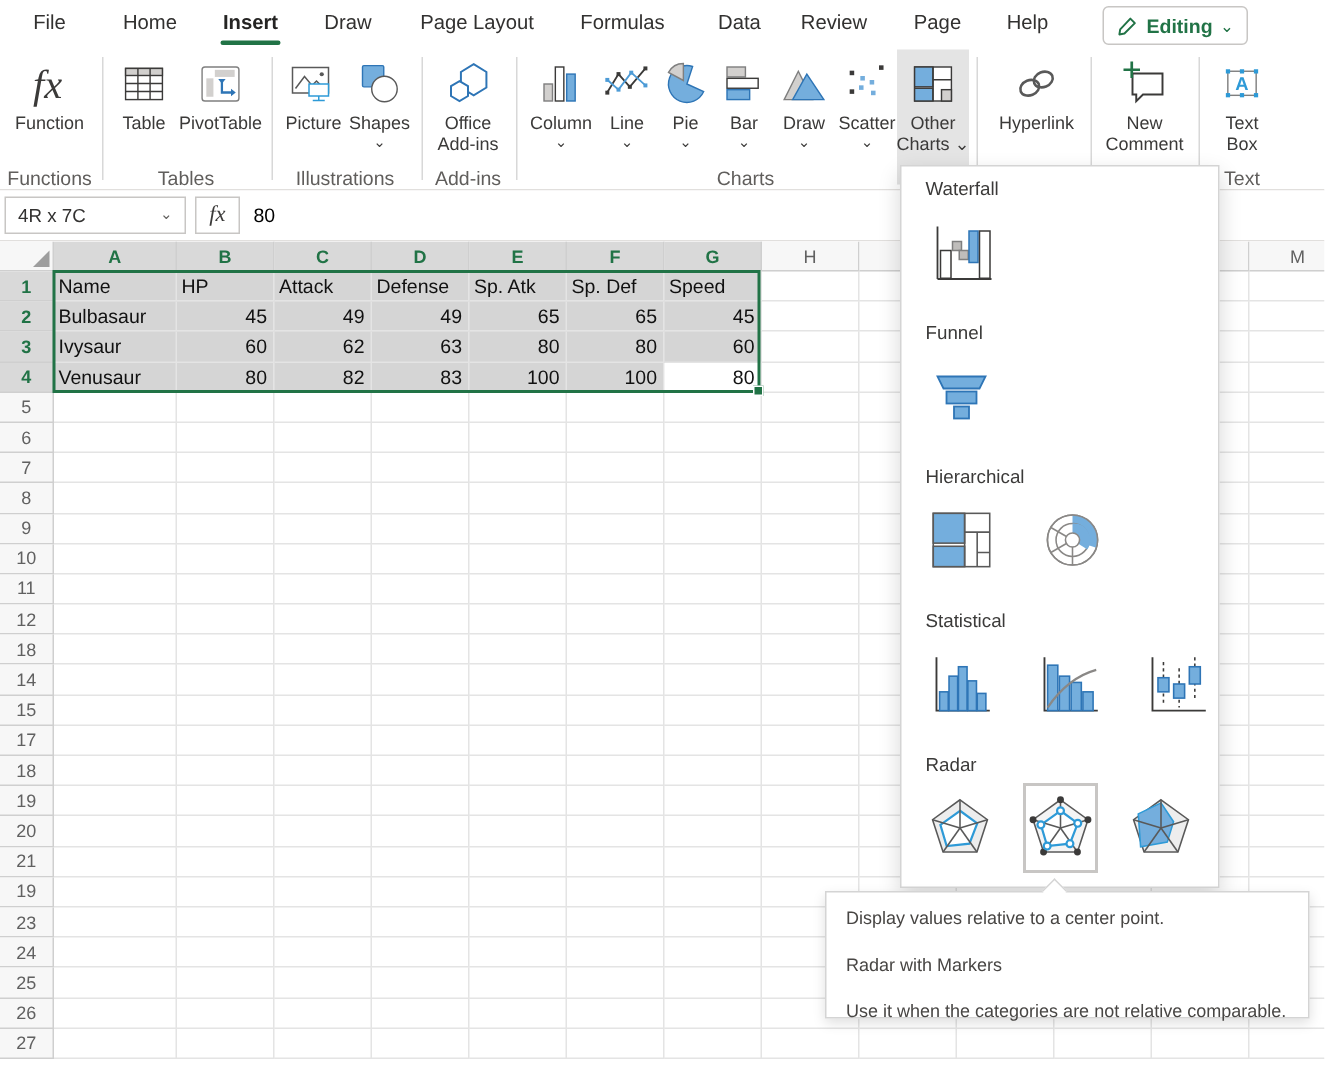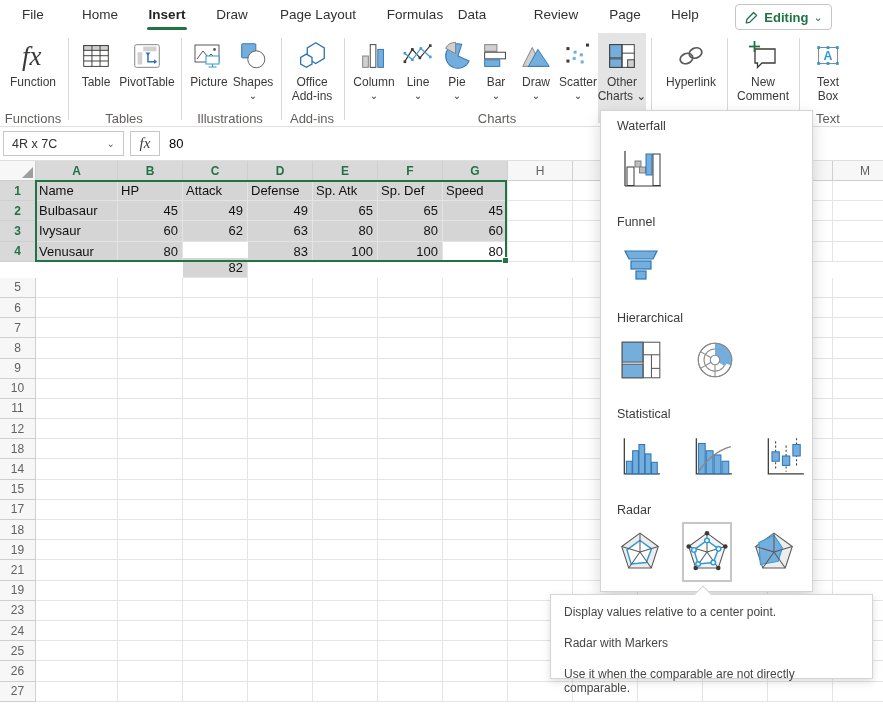--- a/index.html
+++ b/index.html
@@ -76,21 +76,21 @@
 
 <div id="app">
 
   <div id="menubar">
     <span class="menu-item" style="left:33px">File</span>
     <span class="menu-item" style="left:100px">Home</span>
     <span class="menu-item active" style="left:167px">Insert</span>
     <span class="menu-item" style="left:232px">Draw</span>
     <span class="menu-item" style="left:318px">Page Layout</span>
     <span class="menu-item" style="left:415px">Formulas</span>
-    <span class="menu-item" style="left:472px">Data</span>
+    <span class="menu-item" style="left:493px">Data</span>
     <span class="menu-item" style="left:556px">Review</span>
     <span class="menu-item" style="left:625px">Page</span>
     <span class="menu-item" style="left:685px">Help</span>
     <div id="insert-underline"></div>
     <div id="editing-btn">
       <svg width="15" height="15" viewBox="0 0 16 16">
         <path d="M10.2 2.6 L13.4 5.8 L6 13.2 L2.4 13.8 L3 10.2 Z" fill="none" stroke="#217346" stroke-width="1.4" stroke-linejoin="round"></path>
       </svg>
       <span>Editing</span>
       <span class="chev">⌄</span>
@@ -413,21 +413,21 @@
         <div class="gc" style="width: 65px; height: 20.2px; line-height: 19.2px;"></div>
         <div class="gc" style="width: 65px; height: 20.2px; line-height: 19.2px;"></div>
         <div class="gc" style="width: 65px; height: 20.2px; line-height: 19.2px;"></div>
         <div class="gc" style="width: 65px; height: 20.2px; line-height: 19.2px;"></div>
         <div class="gc" style="width: 65px; height: 20.2px; line-height: 19.2px;"></div>
       </div>
       <div class="grow">
         <div class="gc ghead selc" style="width: 36px; height: 20.2px;">4</div>
         <div class="gc sel tleft" style="width: 82px; height: 20.2px; line-height: 19.2px;">Venusaur</div>
         <div class="gc sel tright" style="width: 65px; height: 20.2px; line-height: 19.2px;">80</div>
-        <div class="gc sel tright" style="width: 65px; height: 20.2px; line-height: 19.2px; margin-top: 16px;">82</div>
+        <div class="gc sel tright" style="width: 65px; height: 20.2px; line-height: 19.2px;">82</div>
         <div class="gc sel tright" style="width: 65px; height: 20.2px; line-height: 19.2px;">83</div>
         <div class="gc sel tright" style="width: 65px; height: 20.2px; line-height: 19.2px;">100</div>
         <div class="gc sel tright" style="width: 65px; height: 20.2px; line-height: 19.2px;">100</div>
         <div class="gc active tright" style="width: 65px; height: 20.2px; line-height: 19.2px;">80</div>
         <div class="gc" style="width: 65px; height: 20.2px; line-height: 19.2px;"></div>
         <div class="gc" style="width: 65px; height: 20.2px; line-height: 19.2px;"></div>
         <div class="gc" style="width: 65px; height: 20.2px; line-height: 19.2px;"></div>
         <div class="gc" style="width: 65px; height: 20.2px; line-height: 19.2px;"></div>
         <div class="gc" style="width: 65px; height: 20.2px; line-height: 19.2px;"></div>
         <div class="gc" style="width: 65px; height: 20.2px; line-height: 19.2px;"></div>
@@ -635,20 +635,36 @@
         <div class="gc" style="width: 65px; height: 20.2px; line-height: 19.2px;"></div>
         <div class="gc" style="width: 65px; height: 20.2px; line-height: 19.2px;"></div>
         <div class="gc" style="width: 65px; height: 20.2px; line-height: 19.2px;"></div>
         <div class="gc" style="width: 65px; height: 20.2px; line-height: 19.2px;"></div>
         <div class="gc" style="width: 65px; height: 20.2px; line-height: 19.2px;"></div>
         <div class="gc" style="width: 65px; height: 20.2px; line-height: 19.2px;"></div>
         <div class="gc" style="width: 65px; height: 20.2px; line-height: 19.2px;"></div>
       </div>
       <div class="grow">
         <div class="gc ghead" style="width: 36px; height: 20.2px;">19</div>
+        <div class="gc" style="width: 82px; height: 20.2px; line-height: 19.2px;"></div>
+        <div class="gc" style="width: 65px; height: 20.2px; line-height: 19.2px;"></div>
+        <div class="gc" style="width: 65px; height: 20.2px; line-height: 19.2px;"></div>
+        <div class="gc" style="width: 65px; height: 20.2px; line-height: 19.2px;"></div>
+        <div class="gc" style="width: 65px; height: 20.2px; line-height: 19.2px;"></div>
+        <div class="gc" style="width: 65px; height: 20.2px; line-height: 19.2px;"></div>
+        <div class="gc" style="width: 65px; height: 20.2px; line-height: 19.2px;"></div>
+        <div class="gc" style="width: 65px; height: 20.2px; line-height: 19.2px;"></div>
+        <div class="gc" style="width: 65px; height: 20.2px; line-height: 19.2px;"></div>
+        <div class="gc" style="width: 65px; height: 20.2px; line-height: 19.2px;"></div>
+        <div class="gc" style="width: 65px; height: 20.2px; line-height: 19.2px;"></div>
+        <div class="gc" style="width: 65px; height: 20.2px; line-height: 19.2px;"></div>
+        <div class="gc" style="width: 65px; height: 20.2px; line-height: 19.2px;"></div>
+      </div>
+      <div class="grow">
+        <div class="gc ghead" style="width: 36px; height: 20.2px;">20</div>
         <div class="gc" style="width: 82px; height: 20.2px; line-height: 19.2px;"></div>
         <div class="gc" style="width: 65px; height: 20.2px; line-height: 19.2px;"></div>
         <div class="gc" style="width: 65px; height: 20.2px; line-height: 19.2px;"></div>
         <div class="gc" style="width: 65px; height: 20.2px; line-height: 19.2px;"></div>
         <div class="gc" style="width: 65px; height: 20.2px; line-height: 19.2px;"></div>
         <div class="gc" style="width: 65px; height: 20.2px; line-height: 19.2px;"></div>
         <div class="gc" style="width: 65px; height: 20.2px; line-height: 19.2px;"></div>
         <div class="gc" style="width: 65px; height: 20.2px; line-height: 19.2px;"></div>
         <div class="gc" style="width: 65px; height: 20.2px; line-height: 19.2px;"></div>
         <div class="gc" style="width: 65px; height: 20.2px; line-height: 19.2px;"></div>
@@ -932,16 +948,16 @@
             </g>
         </svg>
       </div>
     </div>
   </div>
 
   <div id="tooltip">
     <div id="tt-arrow"></div>
     <div class="tt">Display values relative to a center point.</div>
     <div class="tt">Radar with Markers</div>
-    <div class="tt">Use it when the comparable are not directly comparable.</div>
+    <div class="tt">Use it when the categories are not relative comparable.</div>
   </div>
 
 </div>
 
 </body></html>

